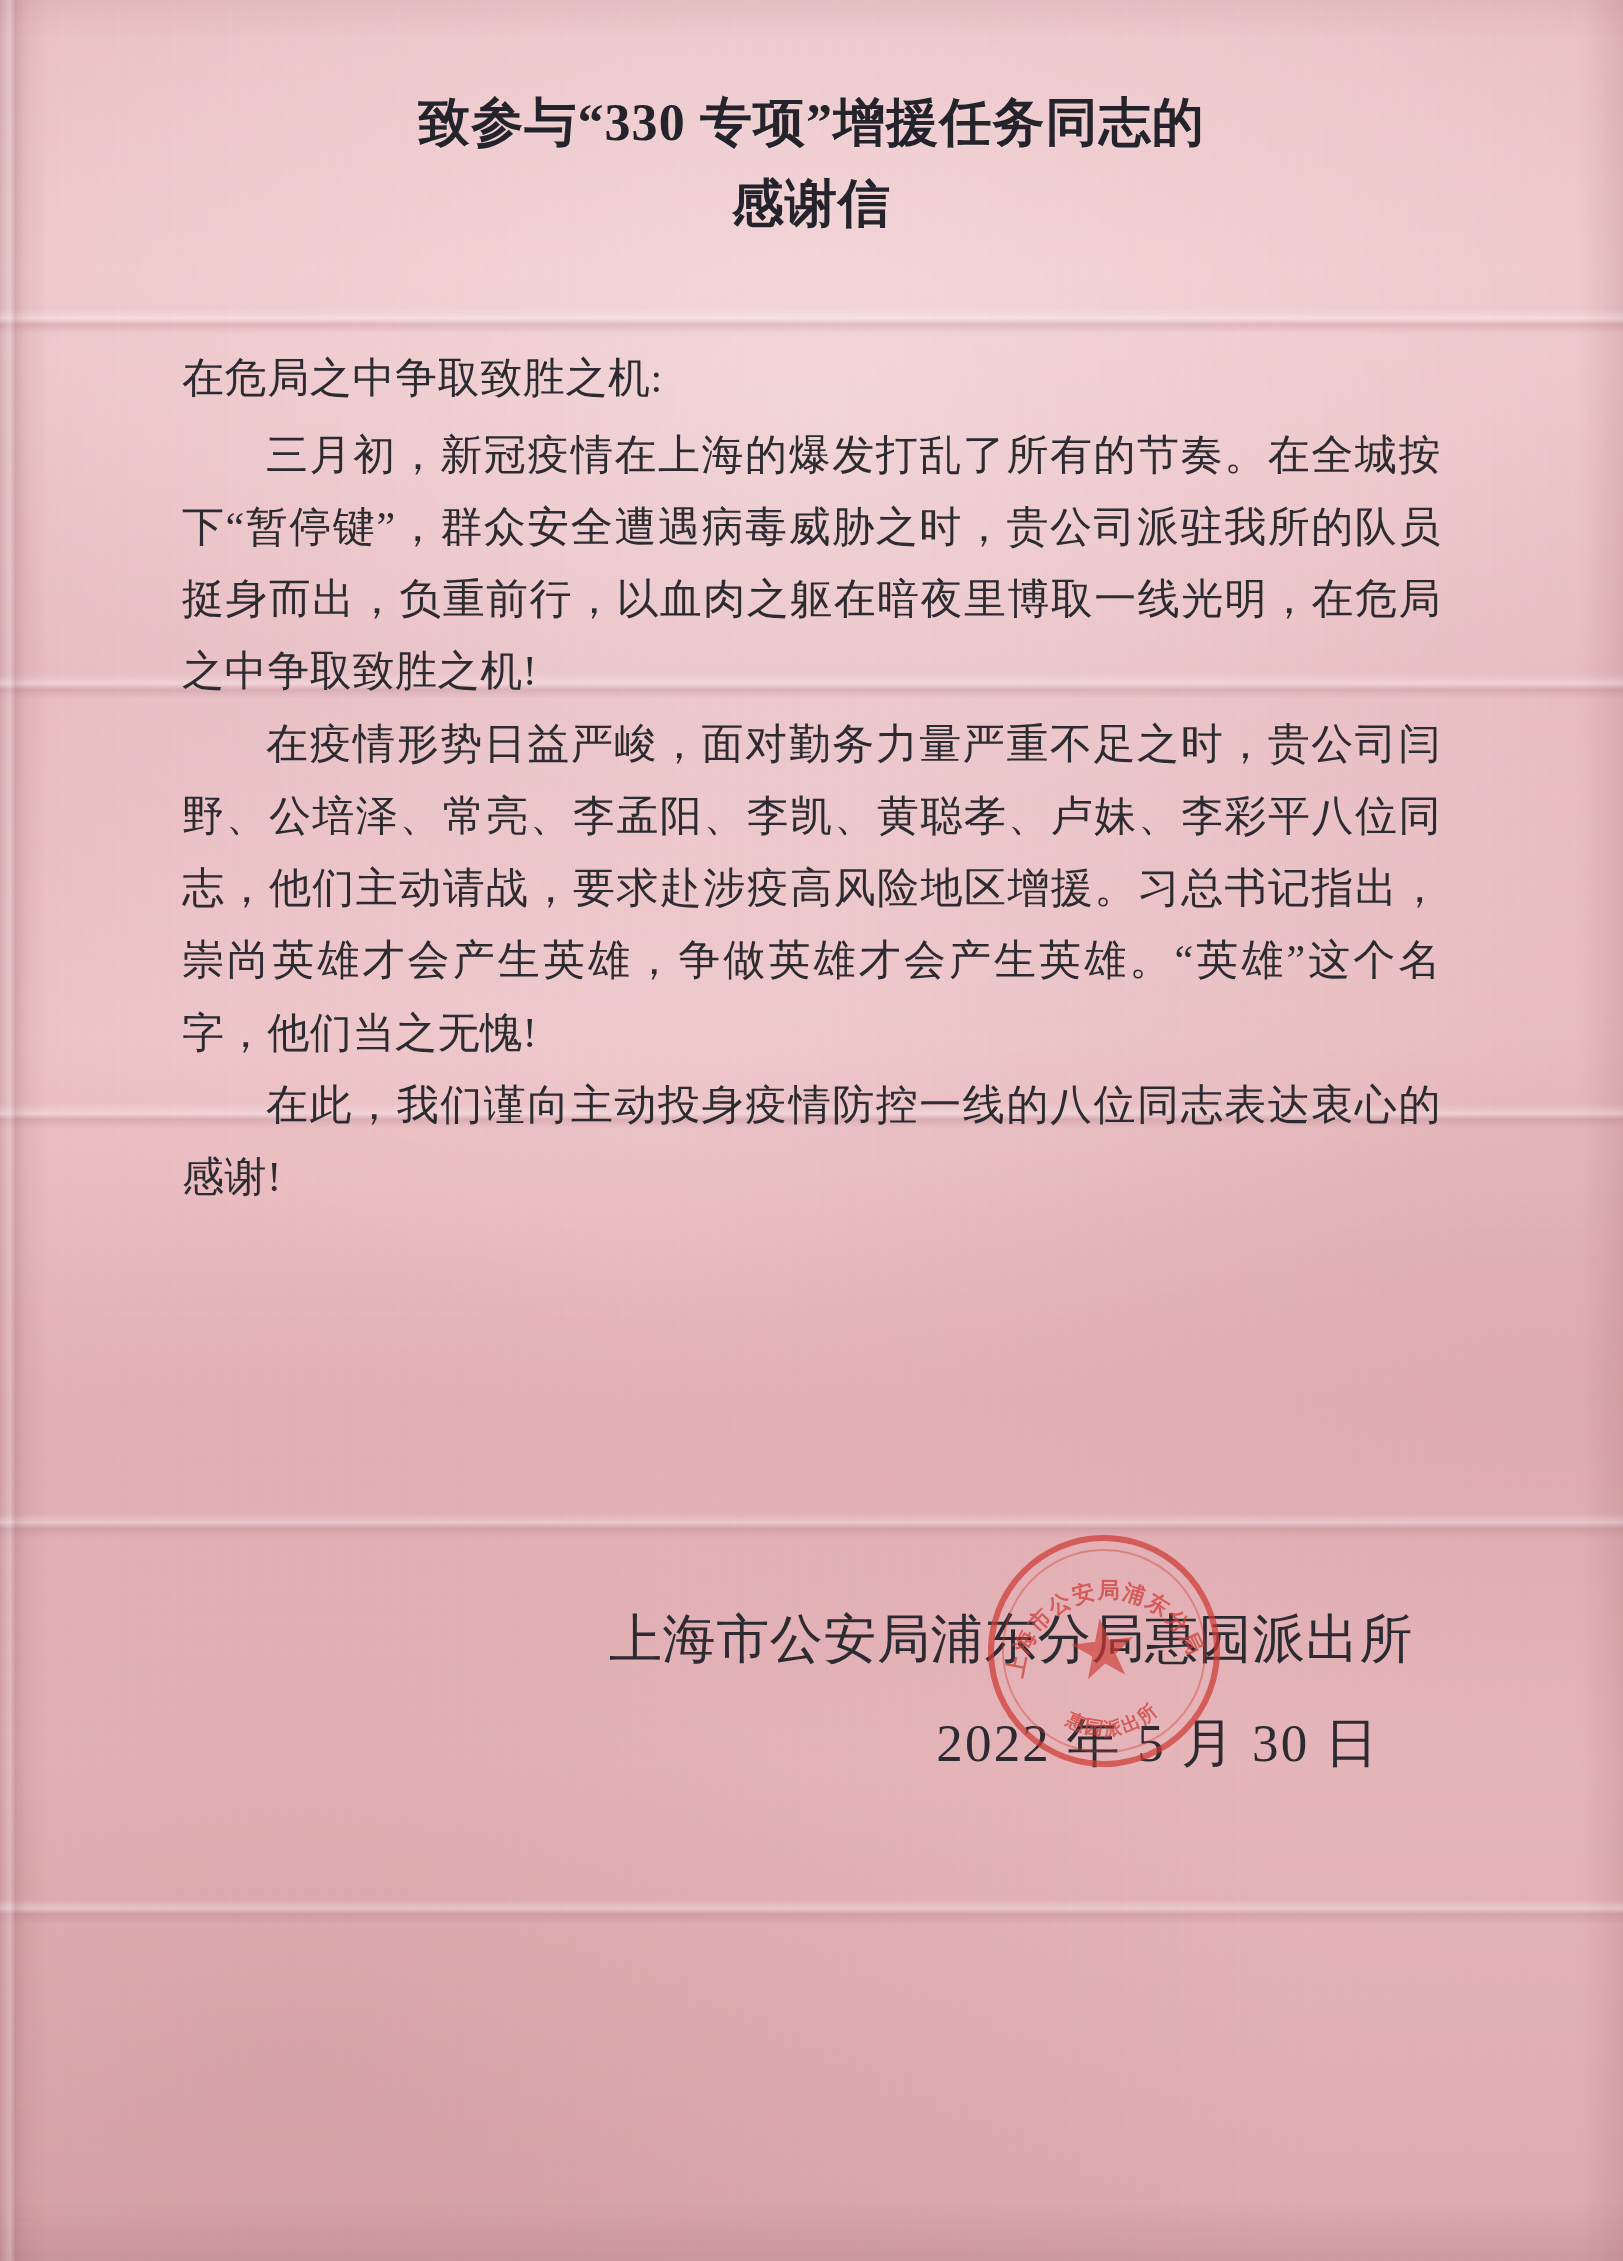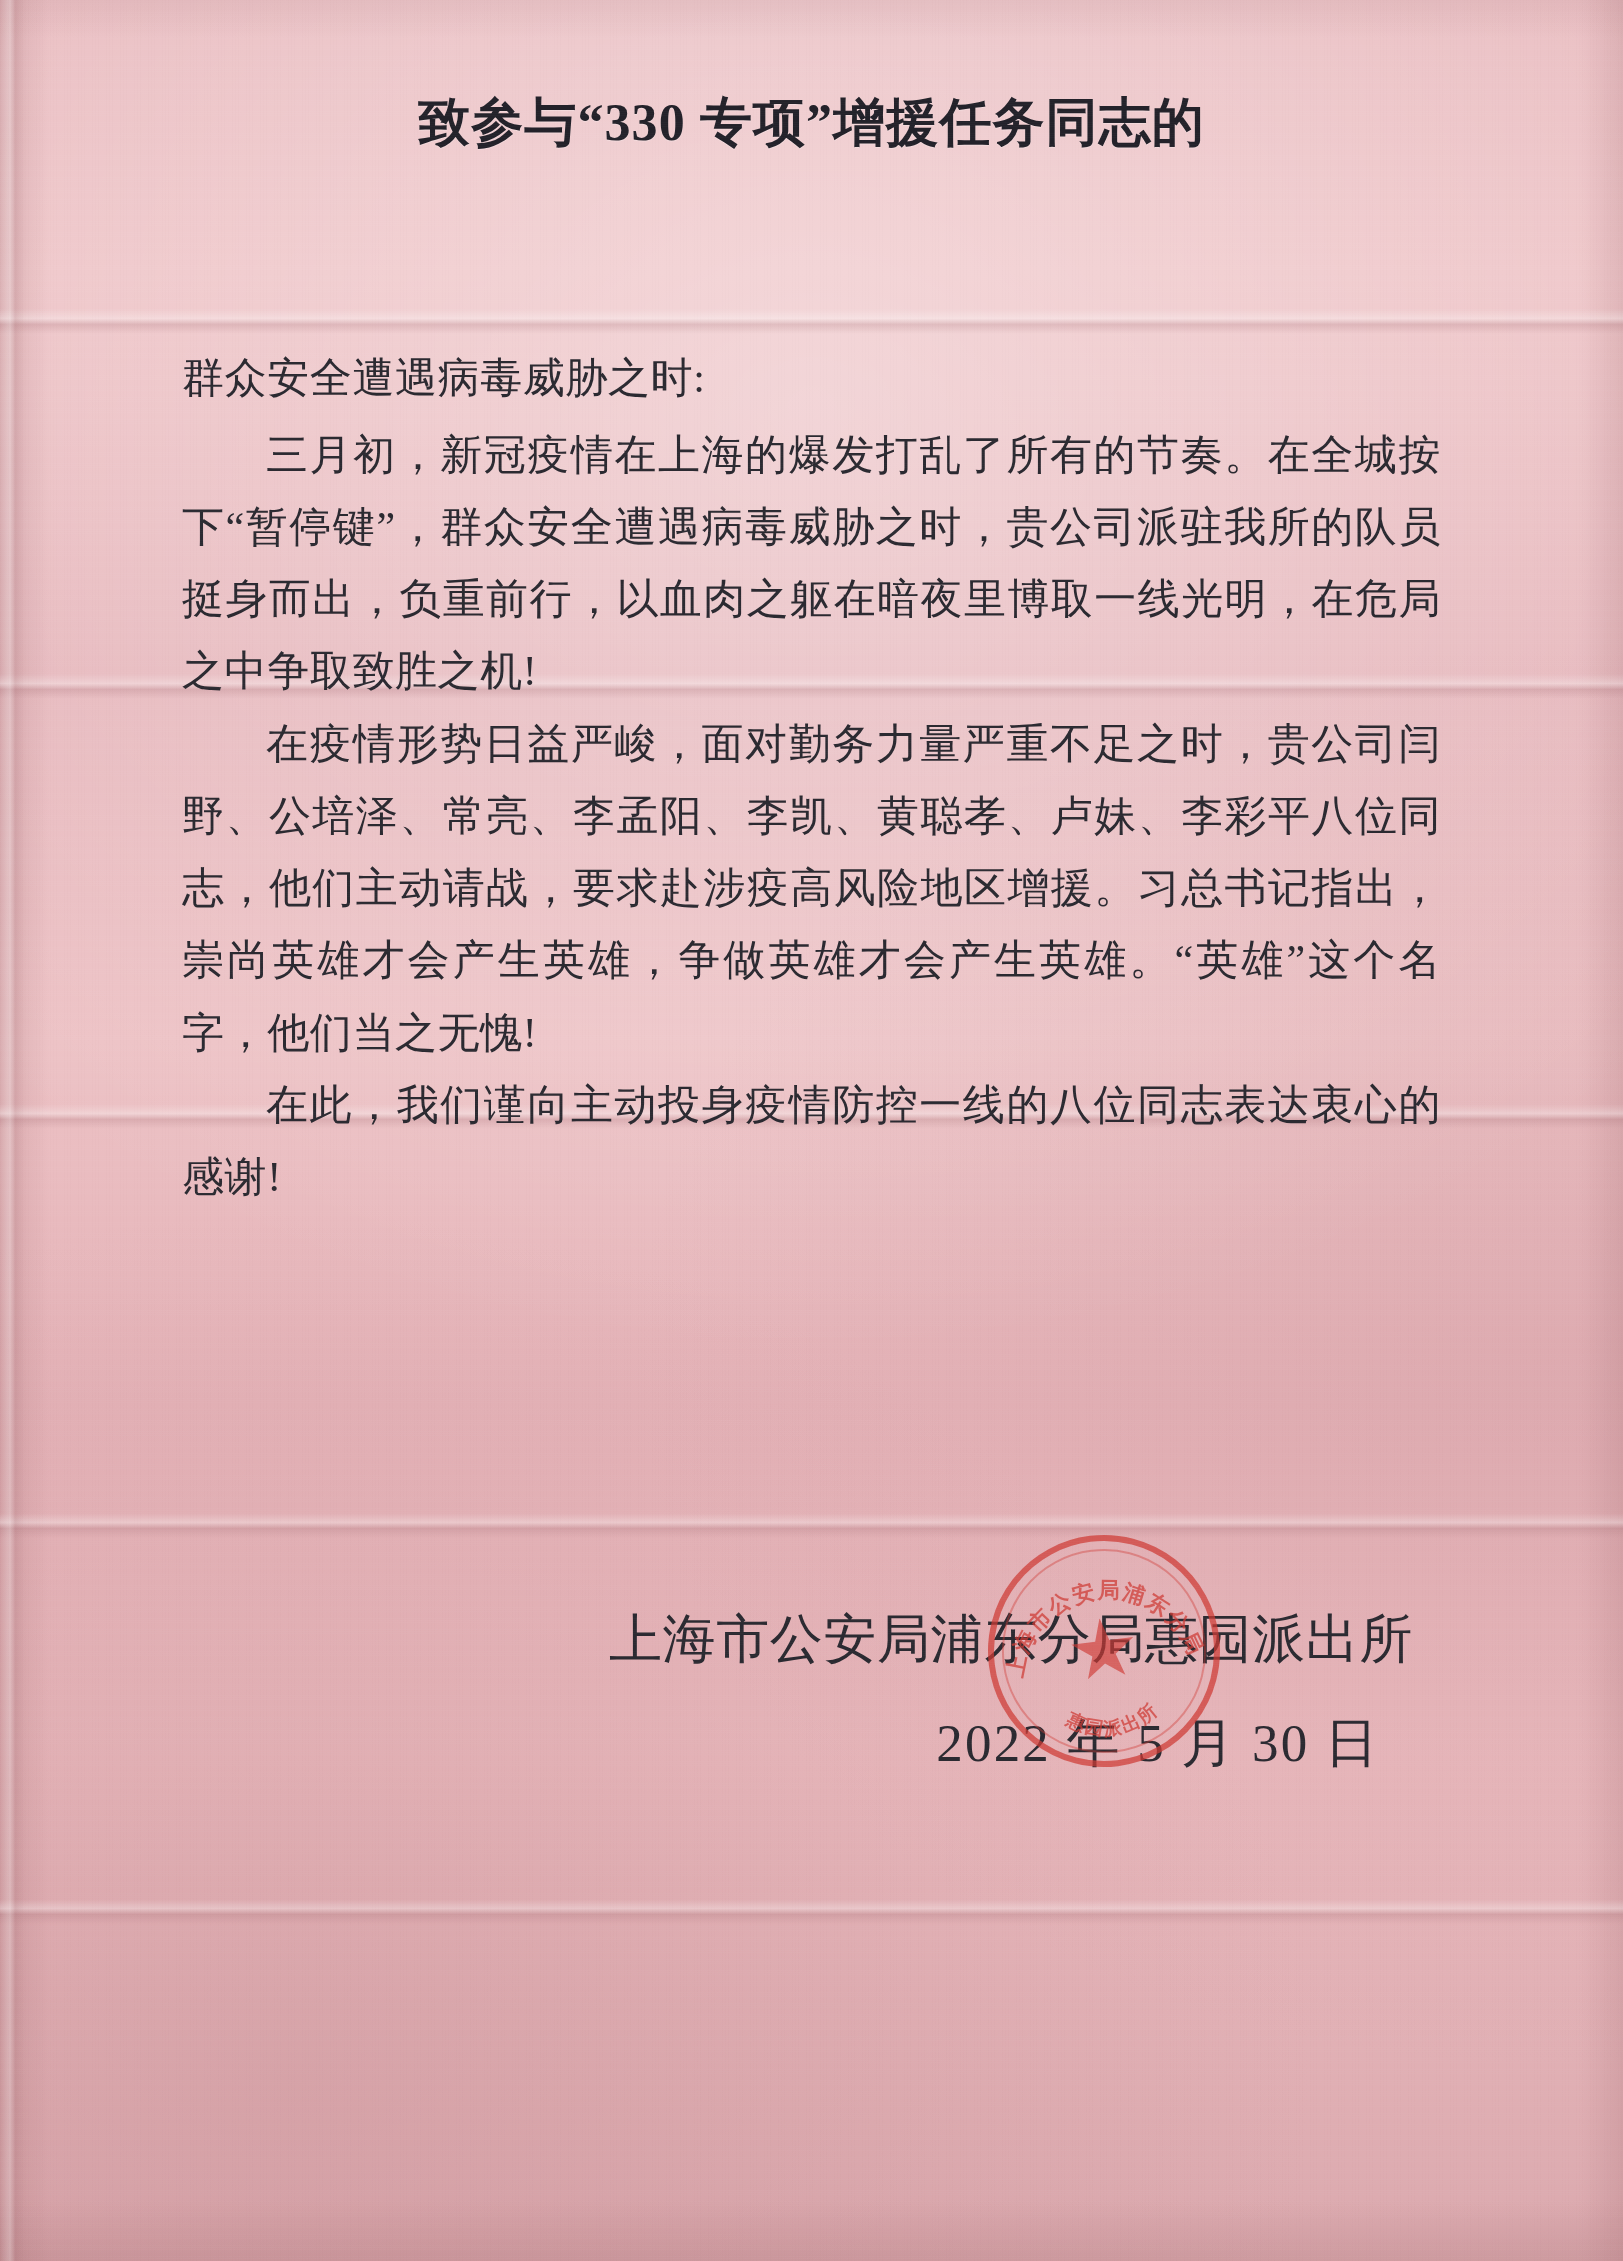--- a/index.html
+++ b/index.html
@@ -209,24 +209,25 @@
   <div class="fold h fold-2"></div>
   <div class="fold h fold-3"></div>
   <div class="fold h fold-4"></div>
   <div class="fold h fold-5"></div>
   <div class="fold v fold-v1"></div>
 
   <div class="content">
 
     <div class="title">
       <span>致参与“330 专项”增援任务同志的</span>
+      <span class="line2">感谢信</span>
     </div>
 
     <div class="body-text">
-      <p class="salutation">群众安全遭遇病毒威胁之时:</p>
+      <p class="salutation">在危局之中争取致胜之机:</p>
       <p class="para">三月初，新冠疫情在上海的爆发打乱了所有的节奏。在全城按下“暂停键”，群众安全遭遇病毒威胁之时，贵公司派驻我所的队员挺身而出，负重前行，以血肉之躯在暗夜里博取一线光明，在危局之中争取致胜之机!</p>
       <p class="para">在疫情形势日益严峻，面对勤务力量严重不足之时，贵公司闫野、公培泽、常亮、李孟阳、李凯、黄聪孝、卢妹、李彩平八位同志，他们主动请战，要求赴涉疫高风险地区增援。习总书记指出，崇尚英雄才会产生英雄，争做英雄才会产生英雄。“英雄”这个名字，他们当之无愧!</p>
       <p class="para">在此，我们谨向主动投身疫情防控一线的八位同志表达衷心的感谢!</p>
     </div>
 
     <div class="signature">
       <span>上海市公安局浦东分局惠园派出所</span>
       <span class="sig-date">2022 年 5 月 30 日</span>
     </div>
 

